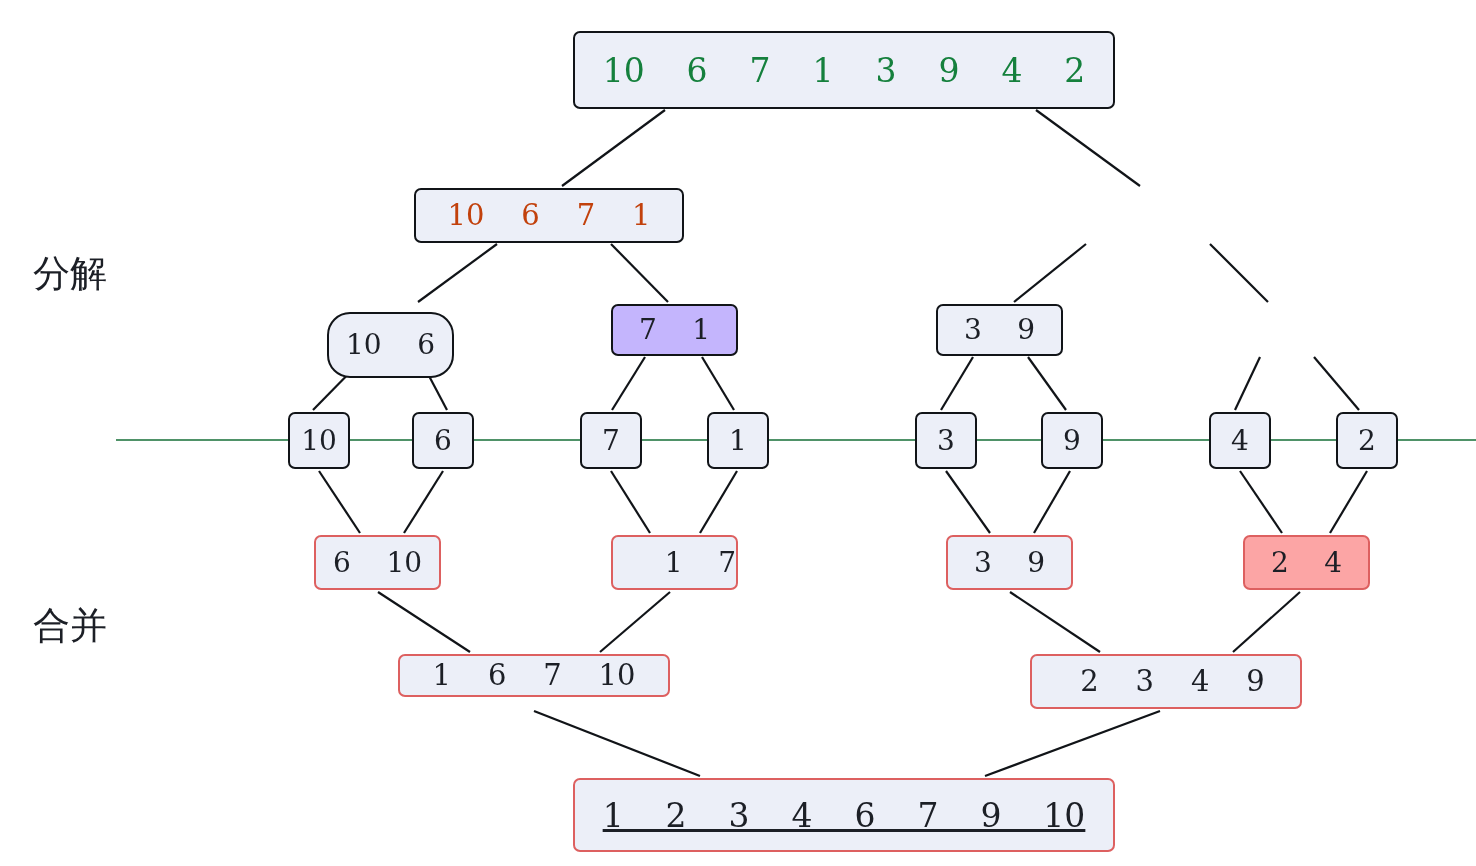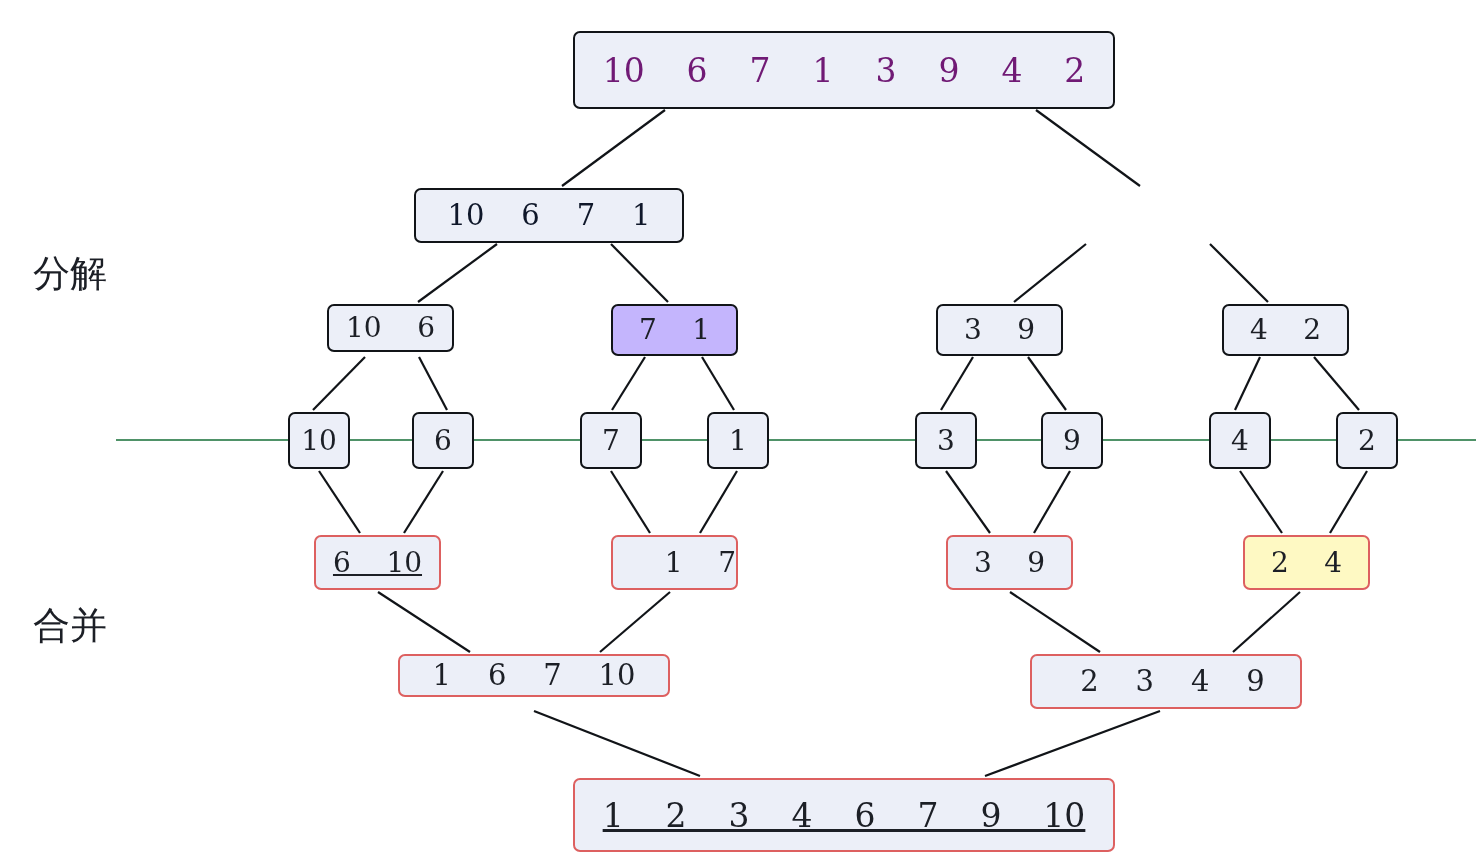--- a/index.html
+++ b/index.html
@@ -95,39 +95,36 @@
         <line x1="1300" y1="592" x2="1233" y2="652" stroke="#111418" stroke-width="2.2"></line>
         <line x1="534" y1="711" x2="700" y2="776" stroke="#111418" stroke-width="2.2"></line>
         <line x1="1160" y1="711" x2="985" y2="776" stroke="#111418" stroke-width="2.2"></line>
       </g>
     <line id="scanline" stroke-width="2.2" x1="116" y1="440" x2="1476" y2="440" stroke="#4f9268"></line>
   </svg>
 
   <div class="stage-label" id="label-split" style="left: 33px; top: 255px;">分解</div>
   <div class="stage-label" id="label-merge" style="left: 33px; top: 607px;">合并</div>
 
-  <div class="node" id="n-root" style="left: 573px; top: 31px; width: 542px; height: 78px; font-size: 33px; background: rgb(236, 239, 248); color: #701a75; border-color: rgb(17, 20, 24);">
+  <div class="node" id="n-root" style="left: 573px; top: 31px; width: 542px; height: 78px; font-size: 33px; background: rgb(236, 239, 248); color: #15803d; border-color: rgb(17, 20, 24);">
     <span class="vals">10    6    7    1    3    9    4    2</span>
   </div>
 
-  <div class="node" id="n-split_l1" style="left: 414px; top: 188px; width: 270px; height: 55px; font-size: 29px; background: rgb(236, 239, 248); color: #0f172a; border-color: rgb(17, 20, 24);">
+  <div class="node" id="n-split_l1" style="left: 414px; top: 188px; width: 270px; height: 55px; font-size: 29px; background: rgb(236, 239, 248); color: #c2410c; border-color: rgb(17, 20, 24);">
     <span class="vals">10    6    7    1</span>
   </div>
 
-  <div class="node" id="n-split_ll" style="left: 327px; top: 304px; width: 127px; height: 48px; font-size: 28px; background: rgb(236, 239, 248); color: rgb(28, 31, 38); border-color: rgb(17, 20, 24);">
+  <div class="node" id="n-split_ll" style="left: 327px; top: 312px; width: 127px; height: 66px; font-size: 28px; background: rgb(236, 239, 248); color: rgb(28, 31, 38); border-color: rgb(17, 20, 24); border-radius: 23px;">
     <span class="vals">10    6</span>
   </div>
   <div class="node" id="n-split_lr" style="left: 611px; top: 304px; width: 127px; height: 52px; font-size: 28px; background: #c4b5fd; color: rgb(28, 31, 38); border-color: rgb(17, 20, 24);">
     <span class="vals">7    1</span>
   </div>
   <div class="node" id="n-split_rl" style="left: 936px; top: 304px; width: 127px; height: 52px; font-size: 28px; background: rgb(236, 239, 248); color: rgb(28, 31, 38); border-color: rgb(17, 20, 24);">
     <span class="vals">3    9</span>
-  </div>
-  <div class="node" id="n-split_rr" style="left: 1222px; top: 304px; width: 127px; height: 52px; font-size: 28px; background: rgb(236, 239, 248); color: rgb(28, 31, 38); border-color: rgb(17, 20, 24);">
-    <span class="vals">4    2</span>
   </div>
 
   <div class="node" id="n-leaf_10" style="left: 288px; top: 412px; width: 62px; height: 57px; font-size: 28px; background: rgb(236, 239, 248); color: rgb(28, 31, 38); border-color: rgb(17, 20, 24);">
     <span class="vals">10</span>
   </div>
   <div class="node" id="n-leaf_6" style="left: 412px; top: 412px; width: 62px; height: 57px; font-size: 28px; background: rgb(236, 239, 248); color: rgb(28, 31, 38); border-color: rgb(17, 20, 24);">
     <span class="vals">6</span>
   </div>
   <div class="node" id="n-leaf_7" style="left: 580px; top: 412px; width: 62px; height: 57px; font-size: 28px; background: rgb(236, 239, 248); color: rgb(28, 31, 38); border-color: rgb(17, 20, 24);">
     <span class="vals">7</span>
@@ -141,30 +138,30 @@
   <div class="node" id="n-leaf_9" style="left: 1041px; top: 412px; width: 62px; height: 57px; font-size: 28px; background: rgb(236, 239, 248); color: rgb(28, 31, 38); border-color: rgb(17, 20, 24);">
     <span class="vals">9</span>
   </div>
   <div class="node" id="n-leaf_4" style="left: 1209px; top: 412px; width: 62px; height: 57px; font-size: 28px; background: rgb(236, 239, 248); color: rgb(28, 31, 38); border-color: rgb(17, 20, 24);">
     <span class="vals">4</span>
   </div>
   <div class="node" id="n-leaf_2" style="left: 1336px; top: 412px; width: 62px; height: 57px; font-size: 28px; background: rgb(236, 239, 248); color: rgb(28, 31, 38); border-color: rgb(17, 20, 24);">
     <span class="vals">2</span>
   </div>
 
-  <div class="node merged" id="n-merge_ll" style="left: 314px; top: 535px; width: 127px; height: 55px; font-size: 28px; background: rgb(236, 239, 248); color: rgb(28, 31, 38); border-color: rgb(221, 96, 96); text-decoration: underline;">
+  <div class="node merged" id="n-merge_ll" style="left: 314px; top: 535px; width: 127px; height: 55px; font-size: 28px; background: rgb(236, 239, 248); color: rgb(28, 31, 38); border-color: rgb(221, 96, 96);">
     <span class="vals">6    10</span>
   </div>
   <div class="node merged" id="n-merge_lr" style="left: 611px; top: 535px; width: 127px; height: 55px; font-size: 28px; background: rgb(236, 239, 248); color: rgb(28, 31, 38); border-color: rgb(221, 96, 96); justify-content: flex-end;">
     <span class="vals">1    7</span>
   </div>
   <div class="node merged" id="n-merge_rl" style="left: 946px; top: 535px; width: 127px; height: 55px; font-size: 28px; background: rgb(236, 239, 248); color: rgb(28, 31, 38); border-color: rgb(221, 96, 96);">
     <span class="vals">3    9</span>
   </div>
-  <div class="node merged" id="n-merge_rr" style="left: 1243px; top: 535px; width: 127px; height: 55px; font-size: 28px; background: #fef9c3; color: rgb(28, 31, 38); border-color: rgb(221, 96, 96);">
+  <div class="node merged" id="n-merge_rr" style="left: 1243px; top: 535px; width: 127px; height: 55px; font-size: 28px; background: #fca5a5; color: rgb(28, 31, 38); border-color: rgb(221, 96, 96);">
     <span class="vals">2    4</span>
   </div>
 
   <div class="node merged" id="n-merge_l" style="left: 398px; top: 654px; width: 272px; height: 43px; font-size: 29px; background: rgb(236, 239, 248); color: rgb(28, 31, 38); border-color: rgb(221, 96, 96);">
     <span class="vals">1    6    7    10</span>
   </div>
   <div class="node merged" id="n-merge_r" style="left: 1030px; top: 654px; width: 272px; height: 55px; font-size: 29px; background: rgb(236, 239, 248); color: rgb(28, 31, 38); border-color: rgb(221, 96, 96); padding-left: 13px;">
     <span class="vals">2    3    4    9</span>
   </div>
 

